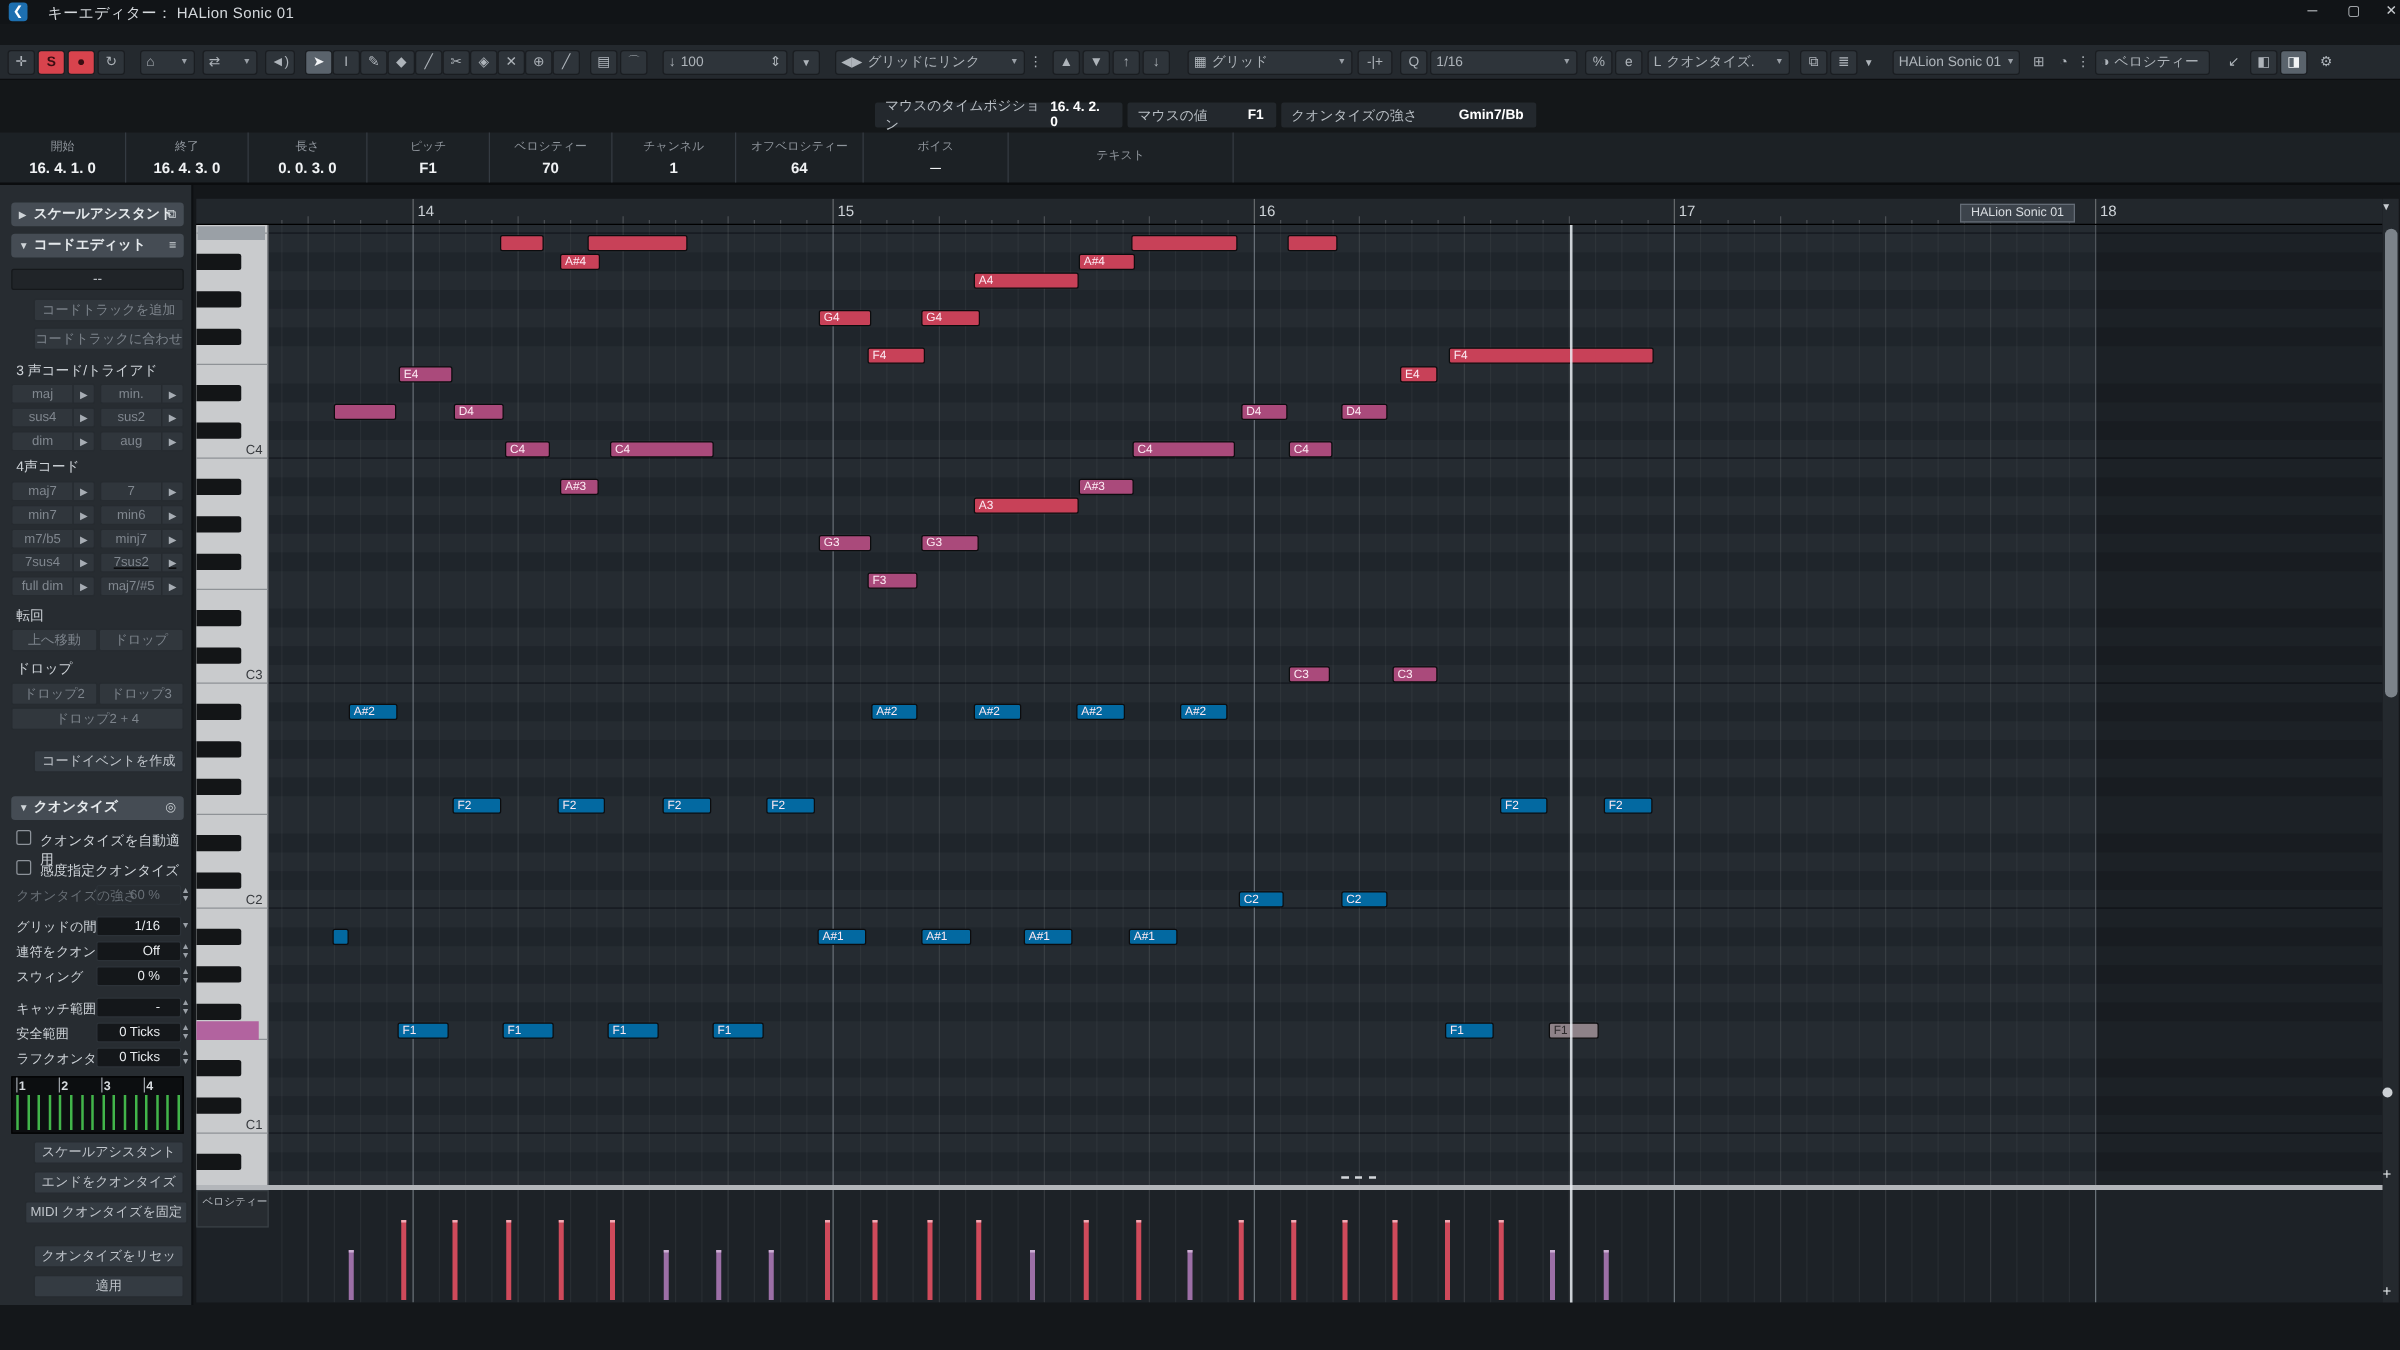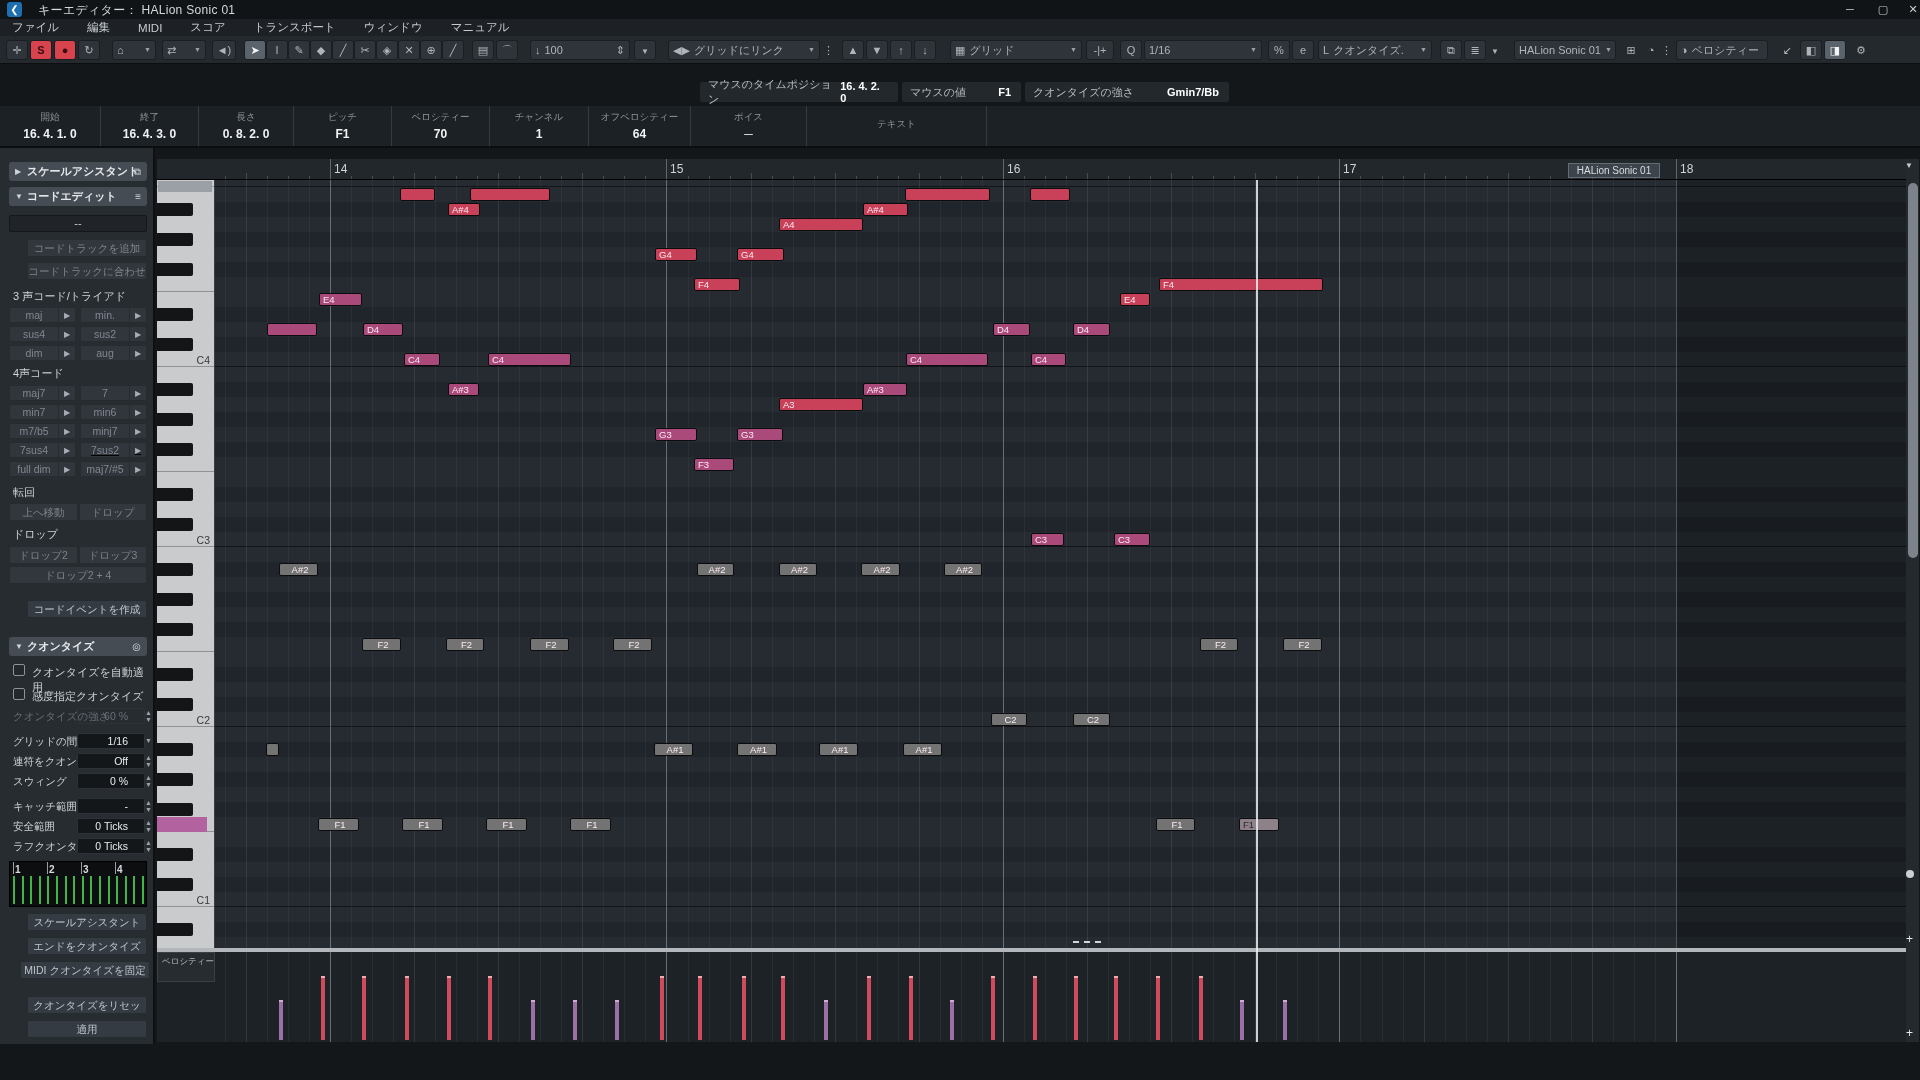--- a/index.html
+++ b/index.html
@@ -64,21 +64,21 @@
   
   .ruler { position:absolute; left:157px; top:159px; width:1749px; height:21px; background:#22272c; border-bottom:1px solid #000; overflow:hidden; }
   .ruler .num { position:absolute; top:3px; color:#ced3d8; font-size:12px; }
   .partlabel { position:absolute; left:1568px; top:163px; width:92px; height:15px; background:#3c434b; border:1px solid #646c76; color:#d9dde1; font-size:10px; text-align:center; line-height:13px; z-index:30; }
   .grid { position:absolute; left:157px; top:180px; width:1749px; height:768px; overflow:hidden; background:#252b31; }
   .row { position:absolute; left:0; width:100%; height:15px; }
   .vline,.vlineL { position:absolute; top:0; width:1px; height:100%; }
   .note { position:absolute; height:13px; border:1px solid #0c0c0e; border-radius:2px; color:#fce9f2; font-size:9.5px; line-height:11px; padding-left:3px; overflow:hidden; z-index:5; }
   .note.r { background:#c84158; }
   .note.m { background:#aa4a7b; }
-  .note.p { background:#737373;text-align:center; }
+  .note.p { background:#0369a1; }
   .note.g { background:#8e8288; color:#2e2a2c; }
   .keyboard { position:absolute; left:157px; top:180px; width:58px; height:768px; background:#c9cbcd; border-right:1px solid #3a3f44; overflow:hidden; z-index:10; }
   .bkey { position:absolute; left:0; width:36px; height:13px; background:#131517; border-radius:0 2px 2px 0; }
   .kline { position:absolute; left:0; width:58px; height:1px; background:#8e9296; }
   .klabel { position:absolute; right:4px; width:30px; text-align:right; color:#36393d; font-size:10.5px; }
   .keyhl { position:absolute; left:0; width:50px; height:15px; background:#b2639f; }
   .corner { position:absolute; left:1px; top:1px; width:54px; height:11px; background:#9aa0a6; }
   .divider { position:absolute; left:157px; top:948px; width:1749px; height:4px; background:#b3b6ba; z-index:12; }
   .lane { position:absolute; left:157px; top:952px; width:1749px; height:90px; background:#1d2227; overflow:hidden; }
   .vbar { position:absolute; bottom:2px; width:4px; }
@@ -107,29 +107,20 @@
 <div id="root">
 
   <div class="titlebar">
     <div class="app-ico">❮</div>
     <div class="title-text">キーエディター： HALion Sonic 01</div>
     <div class="wctl" style="left:1835px">─</div>
     <div class="wctl" style="left:1868px">▢</div>
     <div class="wctl" style="left:1898px">✕</div>
   </div>
 
-  <div class="menubar" id="menubar">
-      <span>ファイル</span>
-      <span>編集</span>
-      <span>MIDI</span>
-      <span>スコア</span>
-      <span>トランスポート</span>
-      <span>ウィンドウ</span>
-      <span>マニュアル</span>
-    </div>
 
   <div class="toolbar" id="toolbar">
       <div class="tb" style="left: 6px; width: 22px;"><span>✛</span></div>
       <div class="tb red" style="left: 30px; width: 22px;"><span>S</span></div>
       <div class="tb red" style="left: 54px; width: 22px;"><span>●</span></div>
       <div class="tb" style="left: 78px; width: 22px;"><span>↻</span></div>
       <div class="tb dd" style="left: 112px; width: 44px;">
         <span>⌂</span>
         <span class="caret">▼</span>
       </div>
@@ -223,21 +214,21 @@
       <div class="icol" style="width: 101px;">
         <div class="h">開始</div>
         <div class="v">16. 4. 1.  0</div>
       </div>
       <div class="icol" style="width: 98px;">
         <div class="h">終了</div>
         <div class="v">16. 4. 3.  0</div>
       </div>
       <div class="icol" style="width: 95px;">
         <div class="h">長さ</div>
-        <div class="v">0. 8. 2.  0</div>
+        <div class="v">0. 0. 3.  0</div>
       </div>
       <div class="icol" style="width: 98px;">
         <div class="h">ピッチ</div>
         <div class="v">F1</div>
       </div>
       <div class="icol" style="width: 98px;">
         <div class="h">ベロシティー</div>
         <div class="v">70</div>
       </div>
       <div class="icol" style="width: 99px;">

